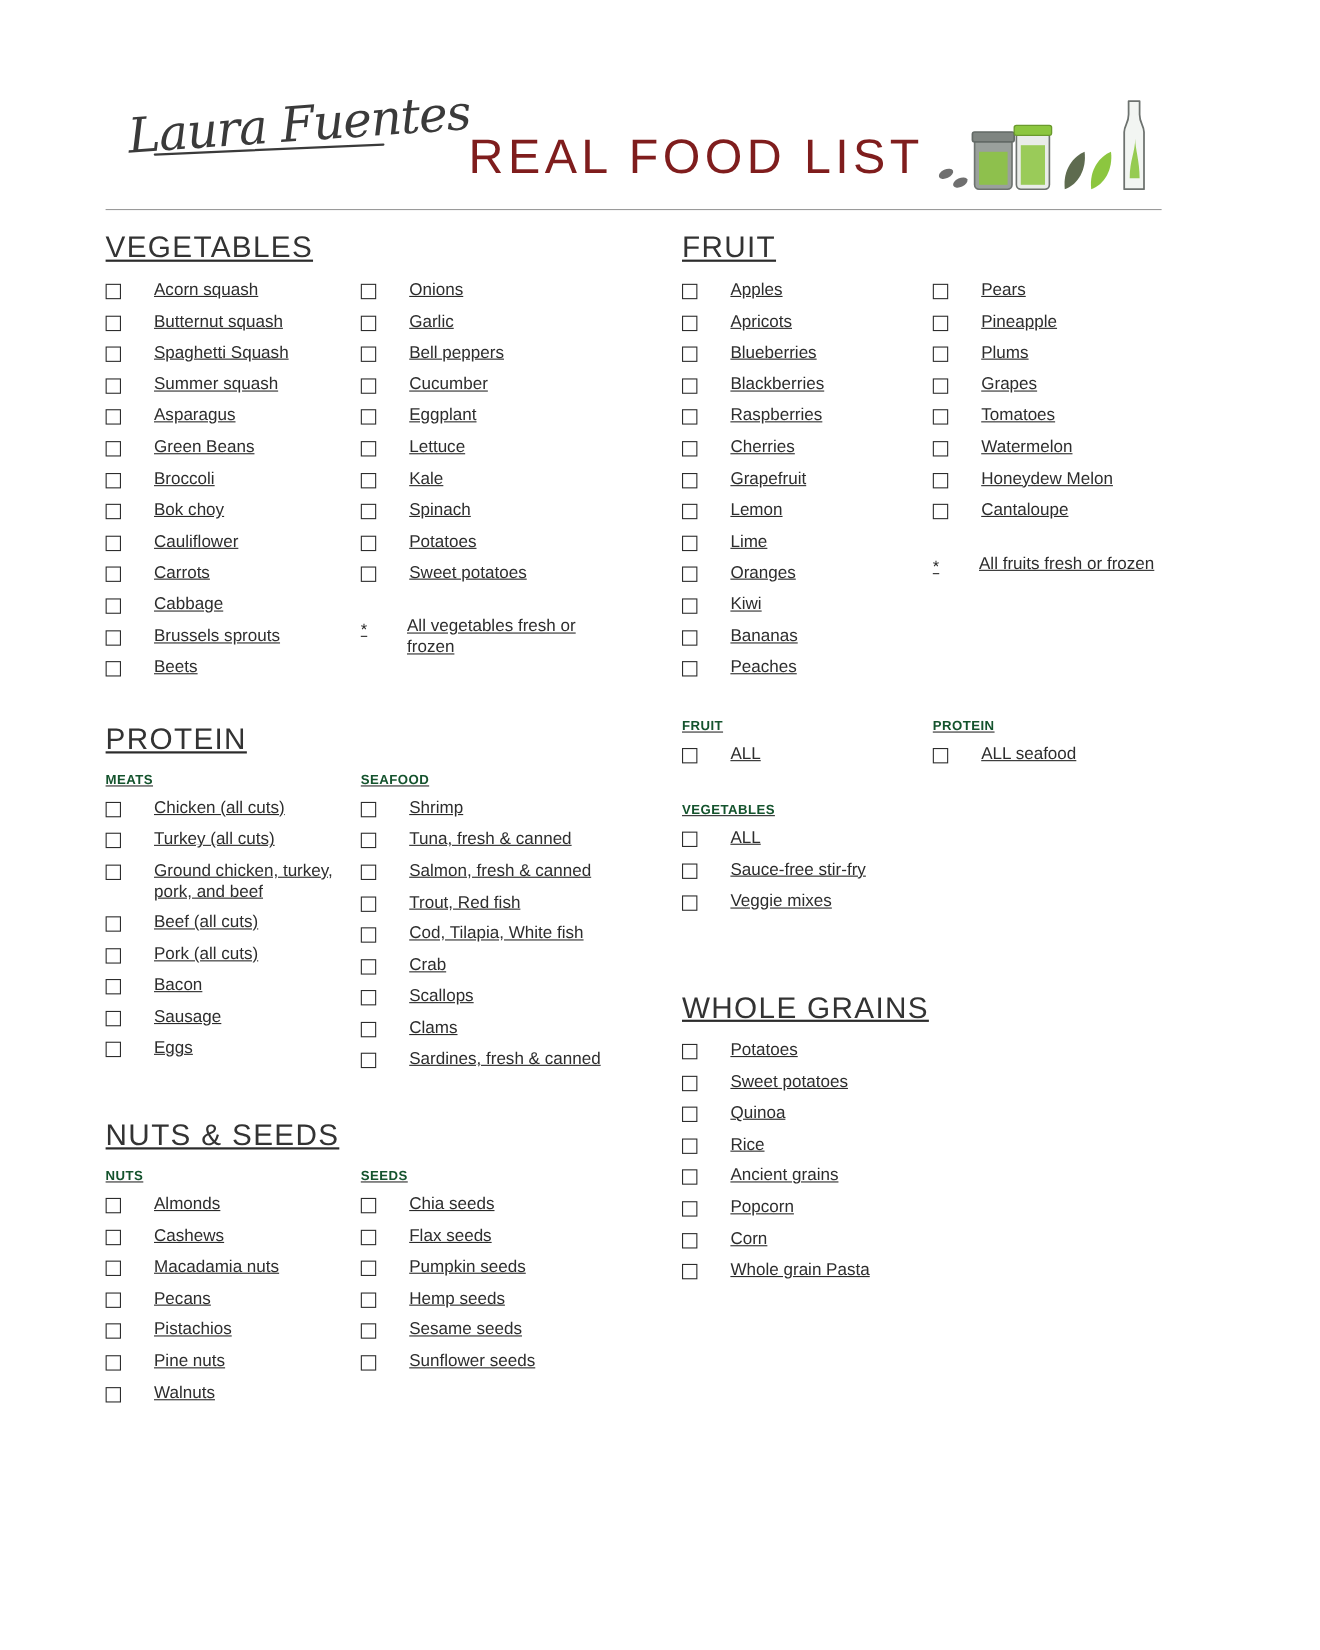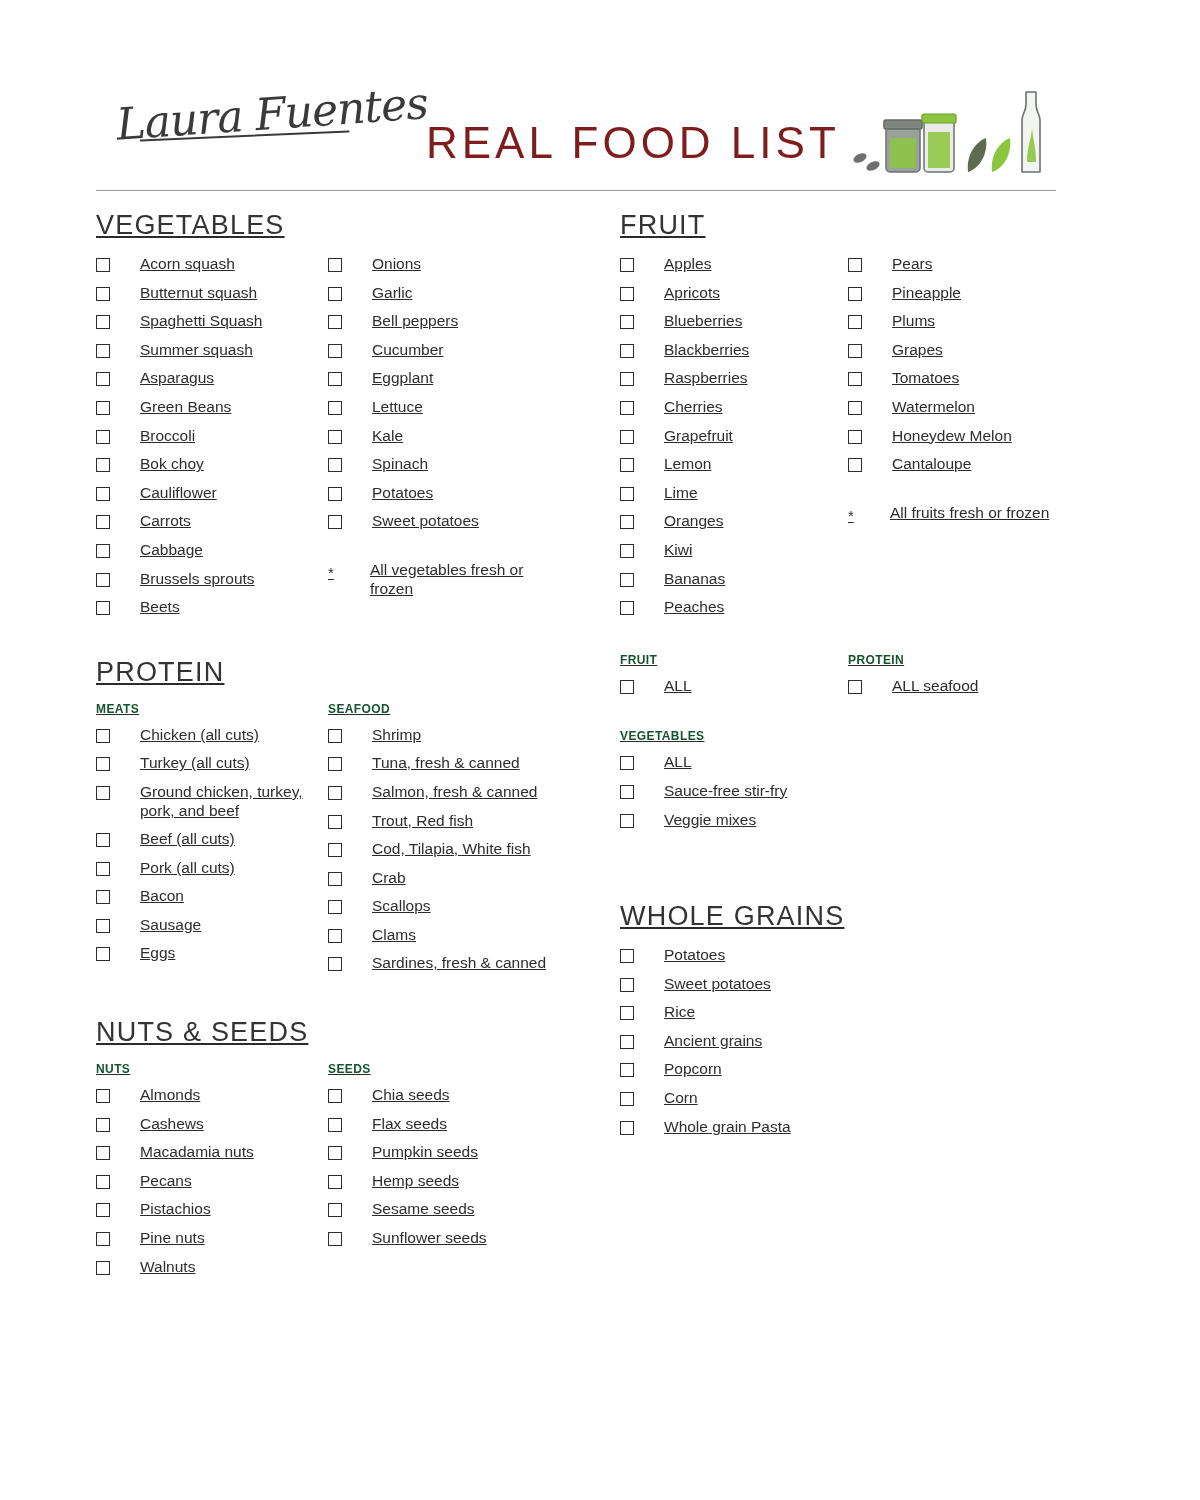--- a/index.html
+++ b/index.html
@@ -617,20 +617,24 @@
         <li>
             <span class="box"></span>
             <span class="label">Potatoes</span>
           </li>
         <li>
             <span class="box"></span>
             <span class="label">Sweet potatoes</span>
           </li>
         <li>
             <span class="box"></span>
+            <span class="label">Quinoa</span>
+          </li>
+        <li>
+            <span class="box"></span>
             <span class="label">Rice</span>
           </li>
         <li>
             <span class="box"></span>
             <span class="label">Ancient grains</span>
           </li>
         <li>
             <span class="box"></span>
             <span class="label">Popcorn</span>
           </li>

